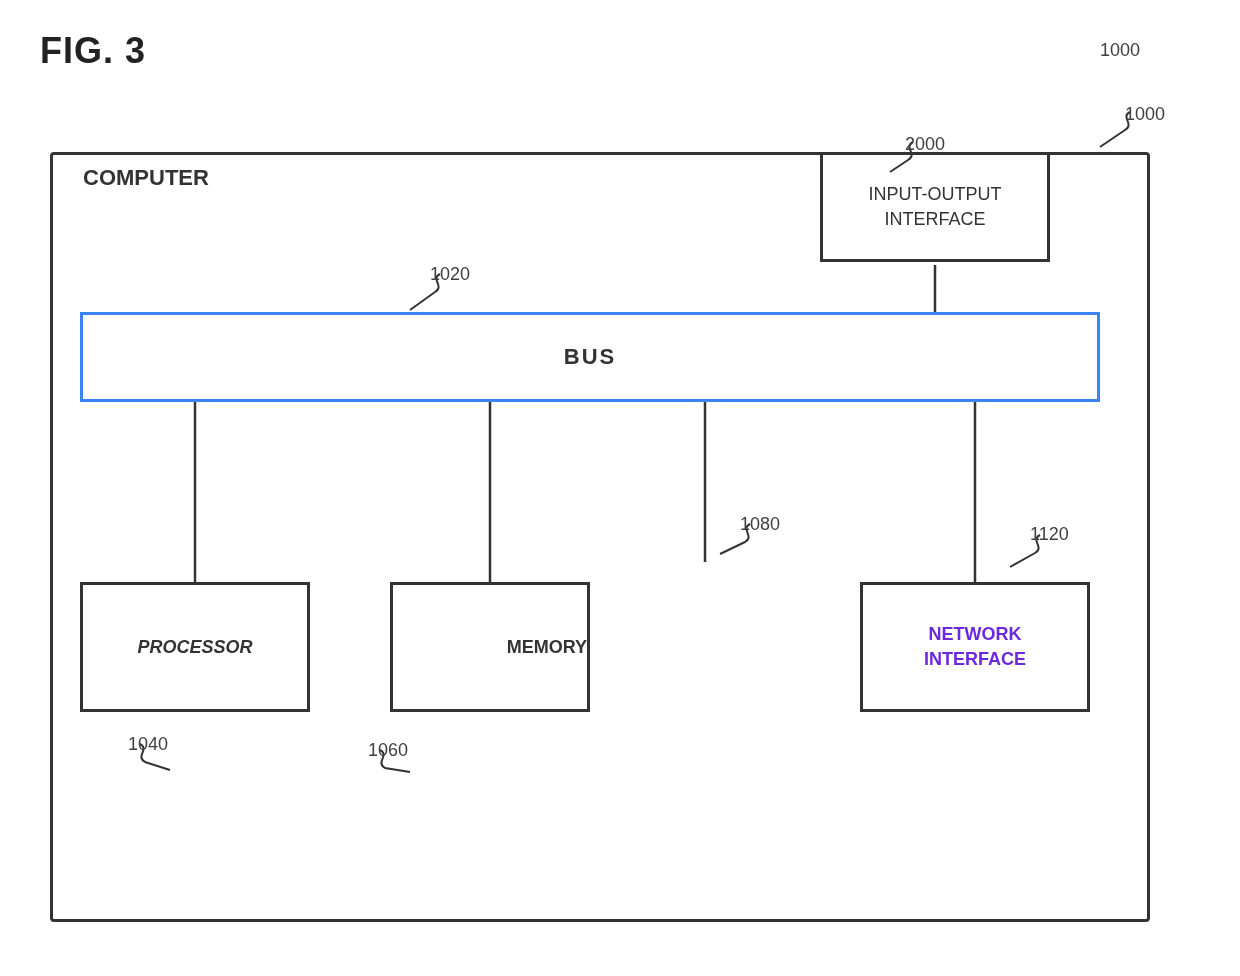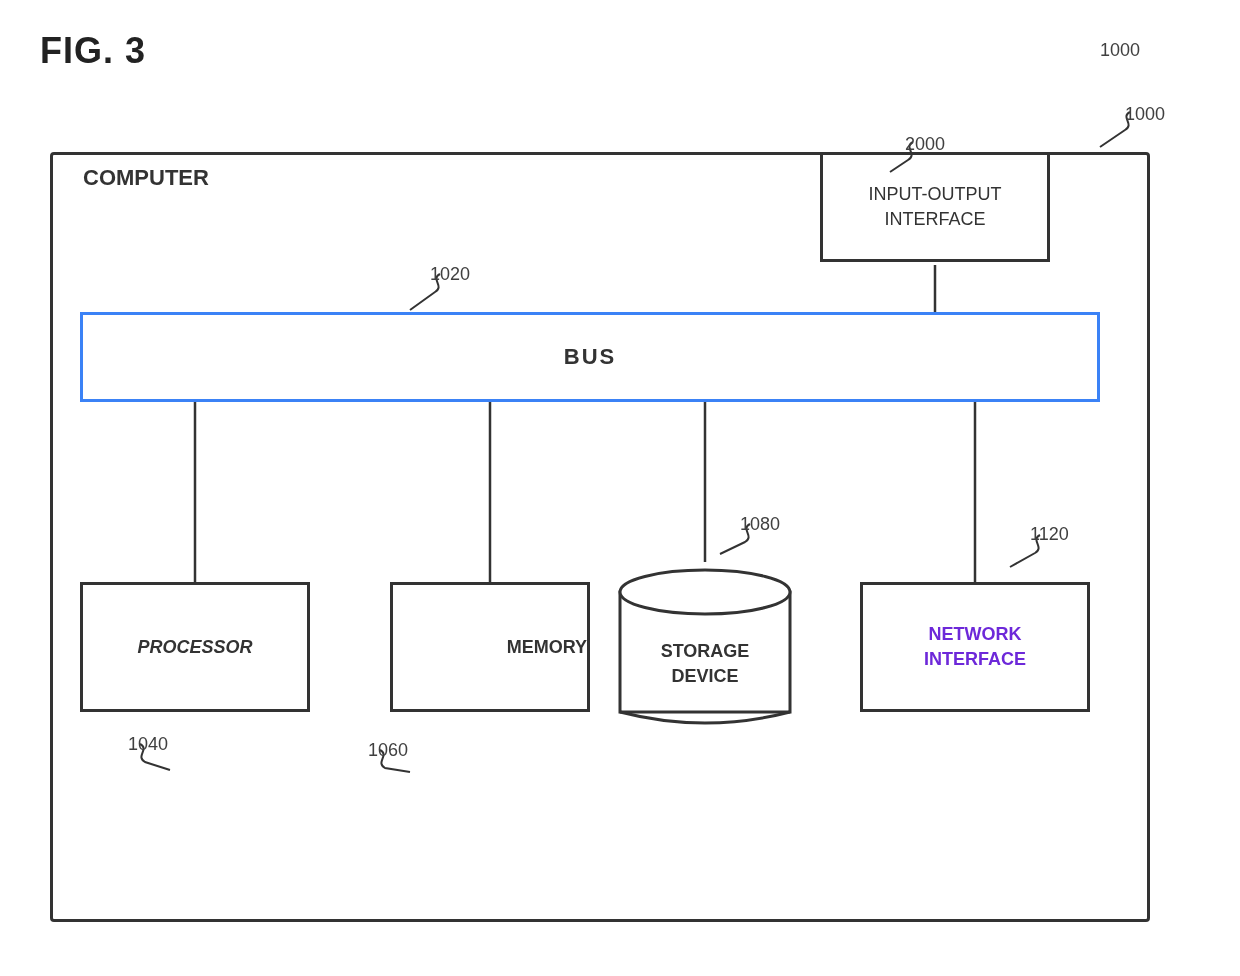--- a/index.html
+++ b/index.html
@@ -214,33 +214,20 @@
     </div>
 
     <div class="memory-box">
       <span class="memory-label">MEMORY</span>
     </div>
 
     <div class="network-box">
       <span class="network-label">NETWORK<br>INTERFACE</span>
     </div>
 
-    <div class="storage-container">
-      <svg class="storage-svg" width="200" height="180">
-
-        <rect x="10" y="30" width="170" height="120" fill="white" stroke="#333" stroke-width="3"></rect>
-
-        <ellipse cx="95" cy="30" rx="85" ry="22" fill="white" stroke="#333" stroke-width="3"></ellipse>
-
-        <path d="M10,150 Q95,172 180,150" fill="none" stroke="#333" stroke-width="3"></path>
-
-        <text x="95" y="95" text-anchor="middle" font-size="18" font-weight="bold" fill="#333" font-family="Arial">STORAGE</text>
-        <text x="95" y="120" text-anchor="middle" font-size="18" font-weight="bold" fill="#333" font-family="Arial">DEVICE</text>
-      </svg>
-    </div>
 
     <svg class="connectors-svg">
 
       <path d="M1090,20 C1080,25 1095,32 1085,38 L1060,55" fill="none" stroke="#333" stroke-width="2"></path>
 
       <path d="M873,50 C863,55 878,62 868,68 L850,80" fill="none" stroke="#333" stroke-width="2"></path>
 
       <path d="M400,182 C390,187 405,194 395,200 L370,218" fill="none" stroke="#333" stroke-width="2"></path>
 
       <line x1="895" y1="173" x2="895" y2="220" stroke="#333" stroke-width="2.5"></line>

